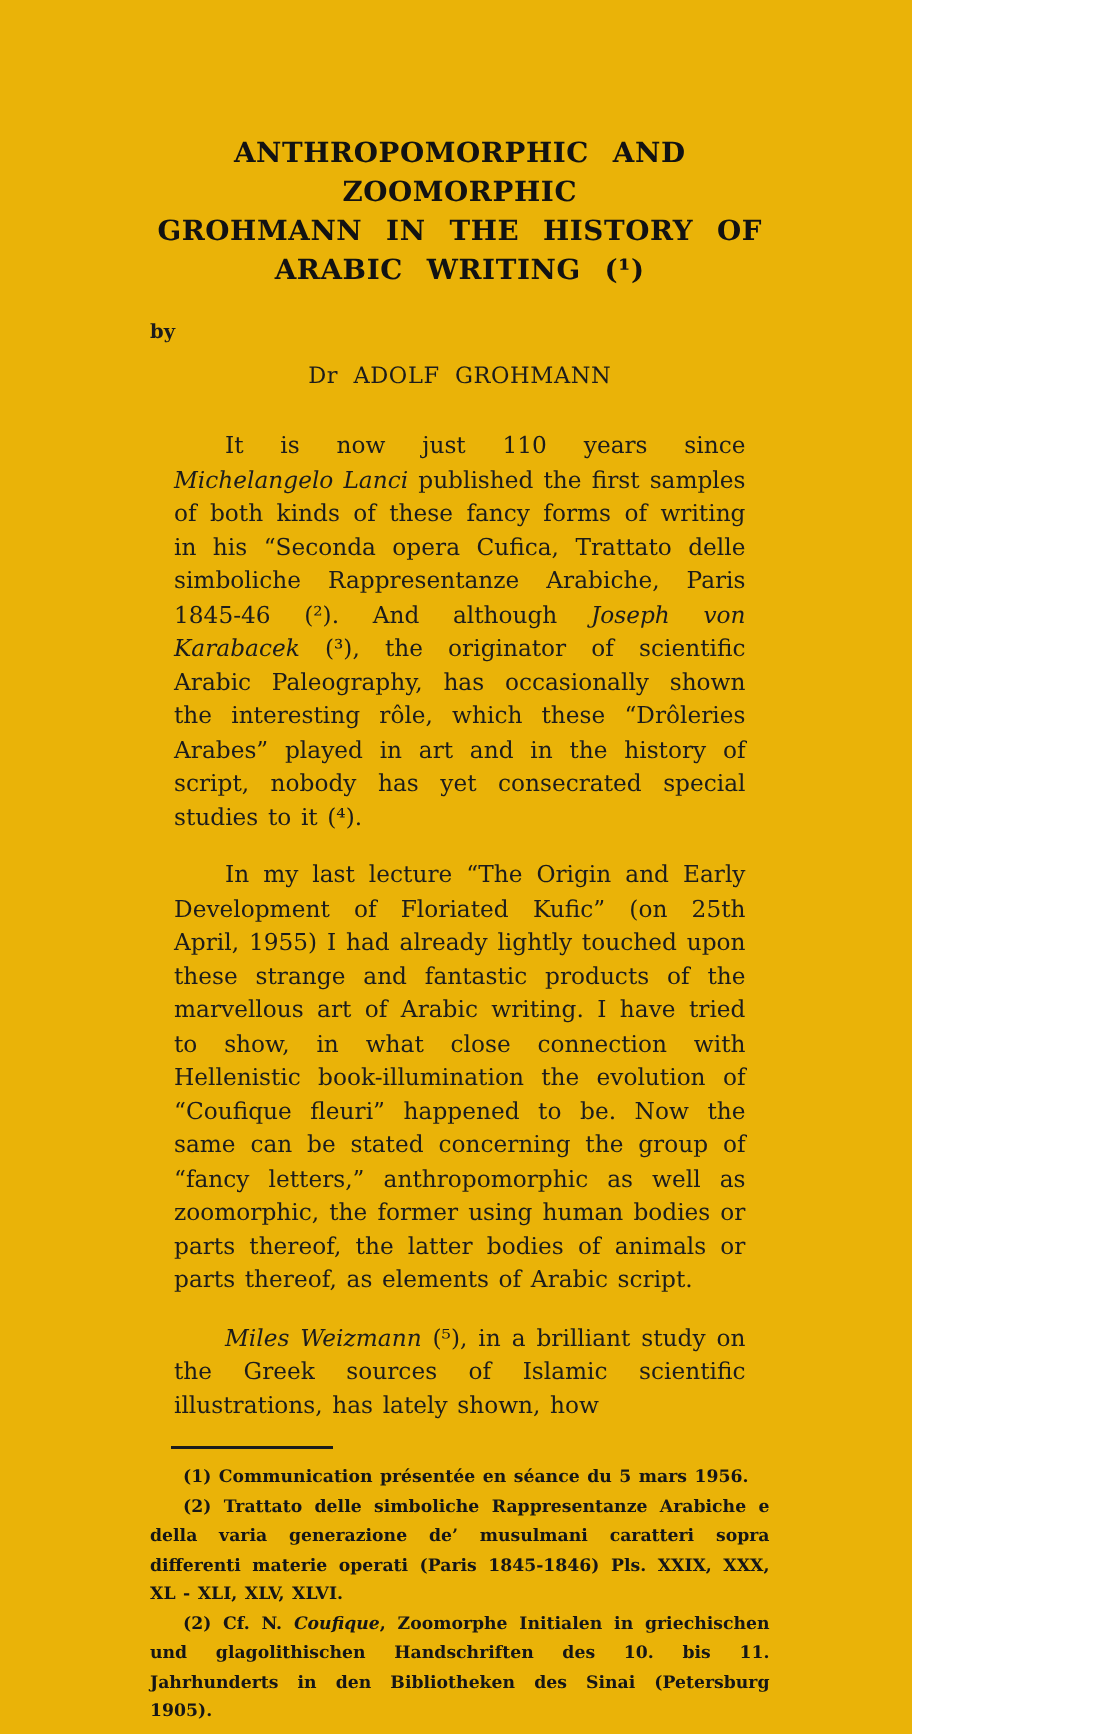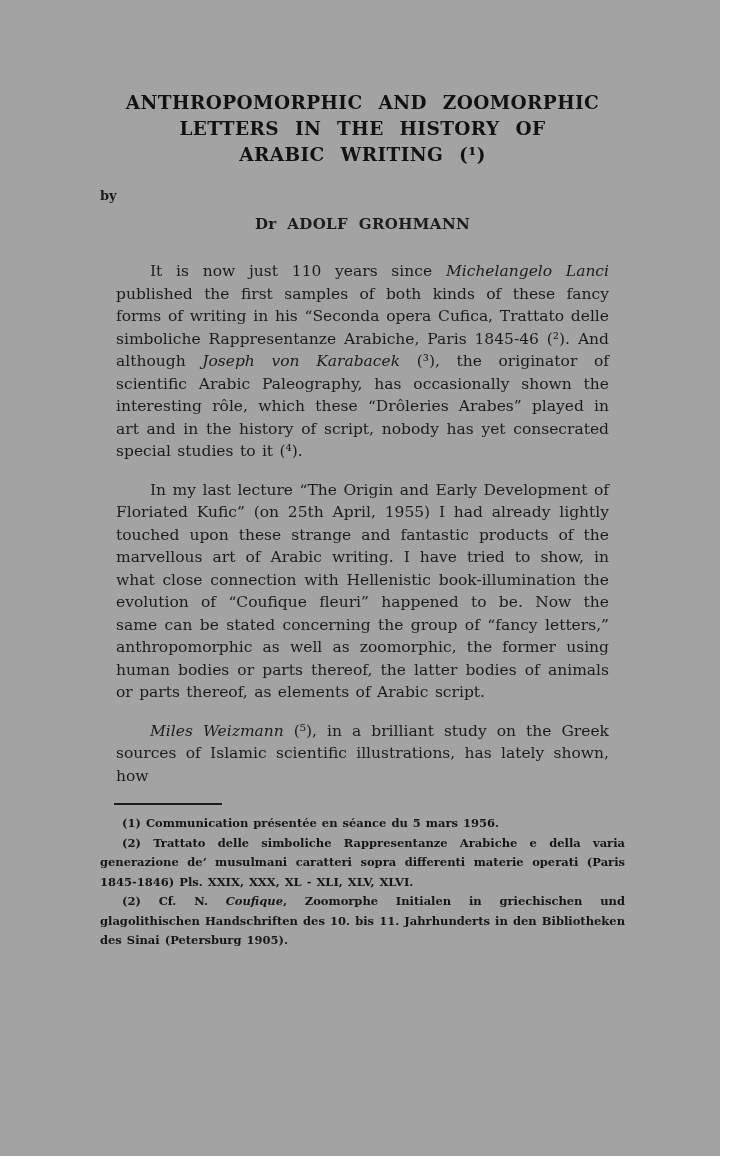--- a/index.html
+++ b/index.html
@@ -5,25 +5,25 @@
   html, body { margin: 0; padding: 0; }
   body {
     width: 740px;
     height: 1156px;
     background: #ffffff;
     color: #1c1c1c;
     font-family: "DejaVu Serif", serif;
   }
   .page {
     box-sizing: border-box;
-    width: 720px;
+    width: 608px;
     height: 1156px;
     padding: 90px 95px 0 100px;
     overflow: hidden;
-    background: #a3a3a3;
+    background: #eab308;
   }
   .title {
     margin: 0;
     text-align: center;
     font-size: 18.5px;
     line-height: 26px;
     font-weight: bold;
     letter-spacing: 0.4px;
     word-spacing: 9px;
     color: #121212;
@@ -32,21 +32,21 @@
   .byline {
     margin-top: 19px;
     text-align: left;
     font-weight: bold;
     font-size: 13px;
     line-height: 17px;
   }
   .author {
     margin-top: 10px;
     text-align: center;
-    font-weight: bold;
+    font-weight: normal;
     font-size: 15px;
     line-height: 20px;
     letter-spacing: 0.4px;
     word-spacing: 5px;
   }
   .body-text {
     margin-top: 26px;
     font-size: 15.5px;
     line-height: 22.5px;
     text-align: justify;
@@ -70,21 +70,21 @@
   .footnote { margin: 0; text-indent: 22px; }
   .it { font-style: italic; }
 </style>
 </head>
 <body>
 
 <div class="page">
 
   <h1 class="title">
     <span class="title-line">ANTHROPOMORPHIC AND ZOOMORPHIC</span>
-    <span class="title-line">LETTERS IN THE HISTORY OF</span>
+    <span class="title-line">GROHMANN IN THE HISTORY OF</span>
     <span class="title-line">ARABIC WRITING (¹)</span>
   </h1>
 
   <div class="byline">by</div>
 
   <div class="author">Dr ADOLF GROHMANN</div>
 
   <div class="body-text">
     <p class="para"><span>It is now just 110 years since </span><span class="it">Michelangelo Lanci</span><span> published the first samples of both kinds of these fancy forms of writing in his “Seconda opera Cufica, Trattato delle simboliche Rappresentanze Arabiche, Paris 1845-46 (²).  And although </span><span class="it">Joseph von Karabacek</span><span> (³), the originator of scientific Arabic Paleography, has occasionally shown the interesting rôle, which these “Drôleries Arabes” played in art and in the history of script, nobody has yet consecrated special studies to it (⁴).</span></p>
     <p class="para"><span>In my last lecture “The Origin and Early Development of Floriated Kufic” (on 25th April, 1955) I had already lightly touched upon these strange and fantastic products of the marvellous art of Arabic writing.  I have tried to show, in what close connection with Hellenistic book-illumination the evolution of “Coufique fleuri” happened to be.  Now the same can be stated concerning the group of “fancy letters,” anthropomorphic as well as zoomorphic, the former using human bodies or parts thereof, the latter bodies of animals or parts thereof, as elements of Arabic script.</span></p>

